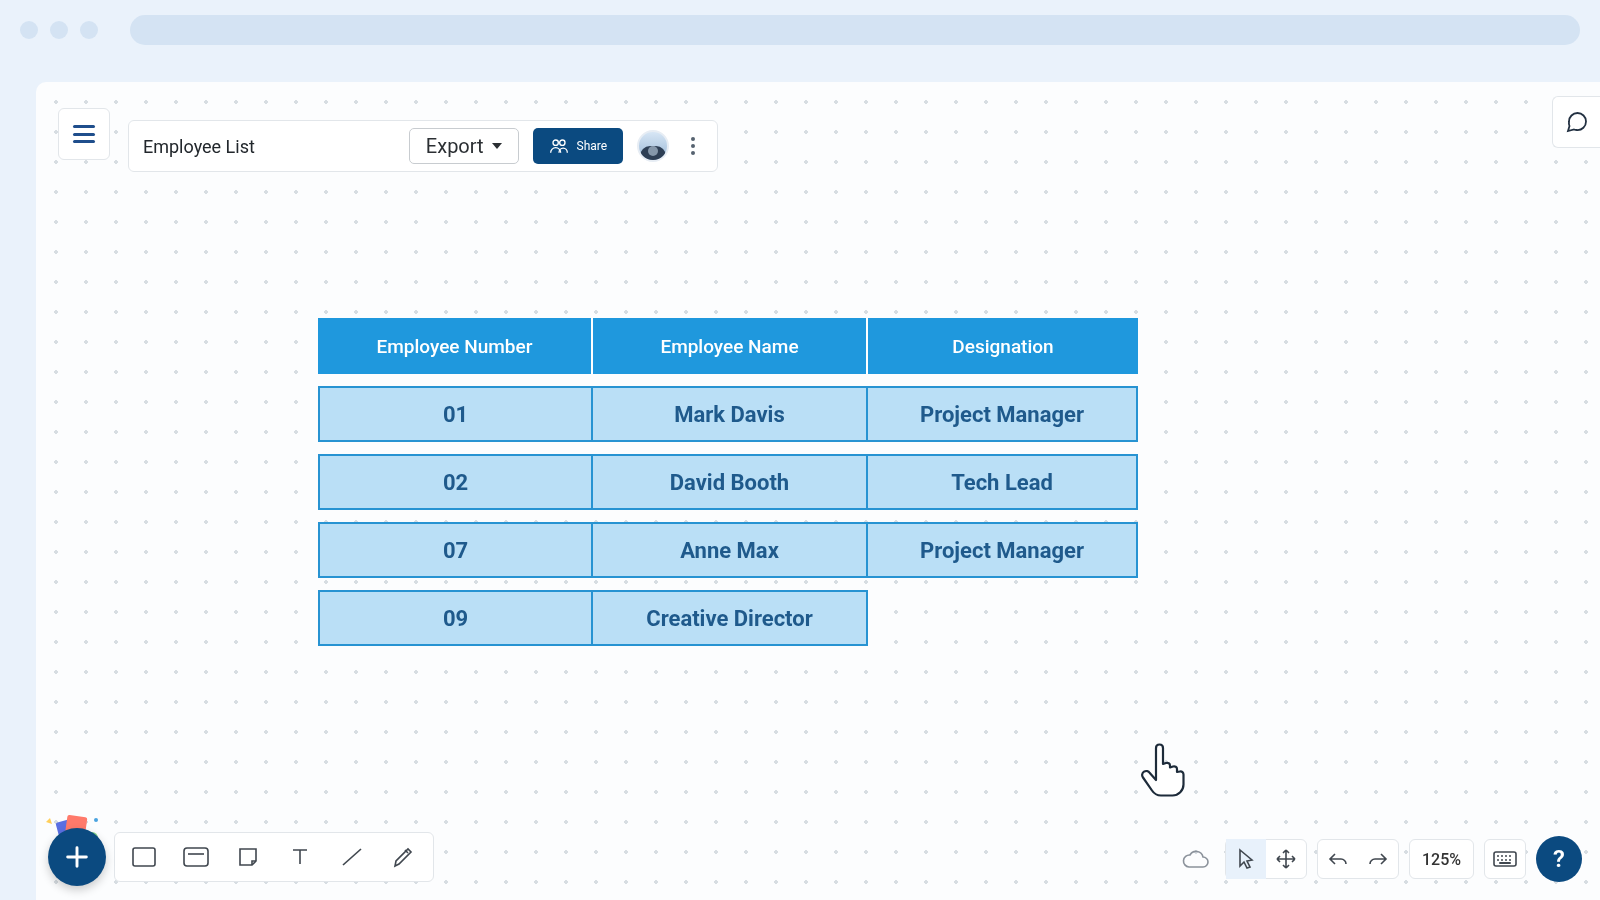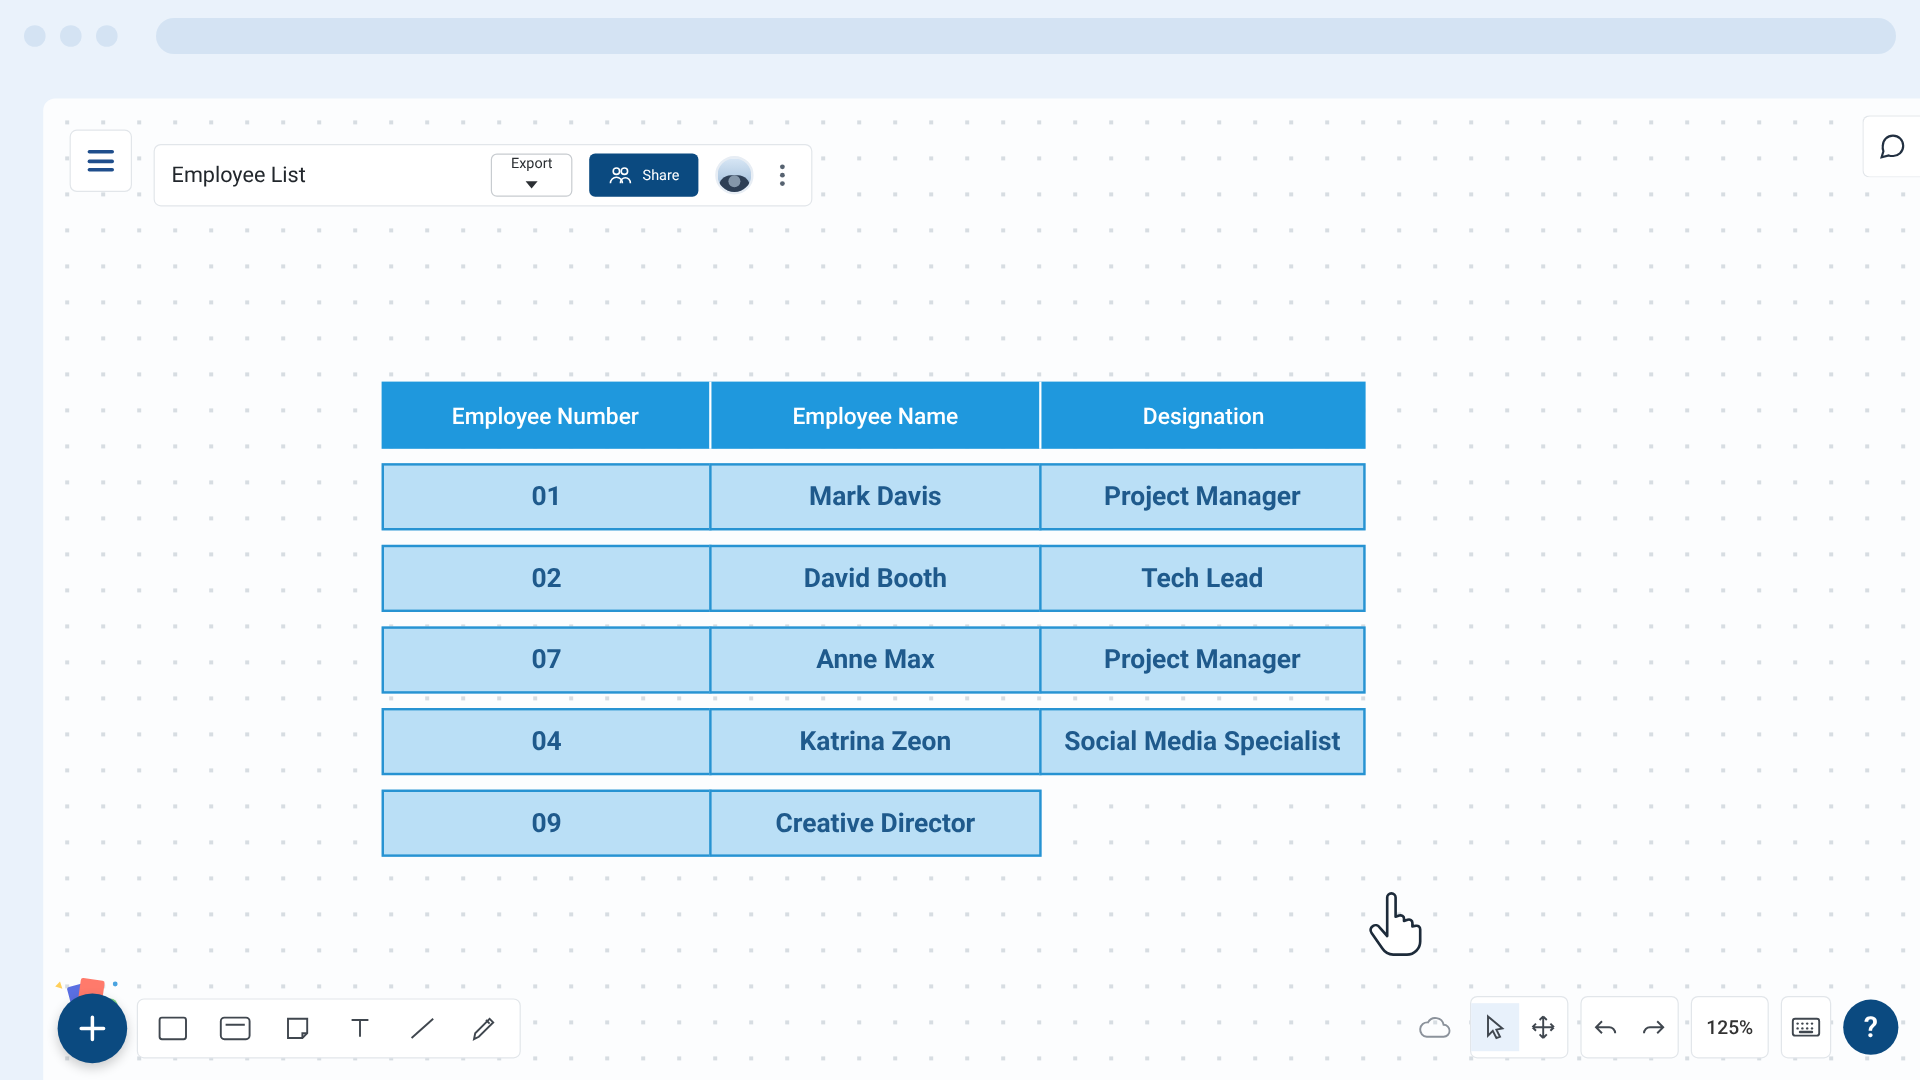--- a/index.html
+++ b/index.html
@@ -14,21 +14,21 @@
 .canvas-wrap { position: absolute; left: 36px; top: 82px; right: 0; bottom: 0; background: #fcfdfe; border-top-left-radius: 10px; overflow: hidden; }
 .dotgrid { position: absolute; inset: 0; background-image: radial-gradient(circle, #d7dde2 1.8px, transparent 1.8px); background-size: 30px 30px; background-position: 5px 5px; }
 
 
 .hdr { position: absolute; top: 14px; left: 22px; display: flex; gap: 18px; align-items: center; }
 .menu-pill { width: 52px; height: 52px; background: #fff; border: 1px solid #e2e6ea; border-radius: 6px; display: flex; align-items: center; justify-content: center; cursor: pointer; }
 .hamburger { width: 22px; height: 18px; display: flex; flex-direction: column; justify-content: space-between; }
 .hamburger span { display: block; height: 3px; background: #1f4e8c; border-radius: 2px; }
 .title-pill { height: 52px; background: #fff; border: 1px solid #e2e6ea; border-radius: 6px; display: flex; align-items: center; padding: 0 14px; gap: 14px; margin-top: 24px; }
 .doc-title { font-size: 18px; color: #22272c; font-weight: 400; margin-right: 140px; }
-.export-btn { height: 36px; padding: 0 16px; border: 1px solid #c8ccd0; border-radius: 5px; background: #fff; display: flex; align-items: center; gap: 8px; font-size: 12px; color: #2b2f33; cursor: pointer; flex-direction: column; }
+.export-btn { height: 36px; padding: 0 16px; border: 1px solid #c8ccd0; border-radius: 5px; background: #fff; display: flex; align-items: center; gap: 8px; font-size: 20px; color: #2b2f33; cursor: pointer; }
 .export-btn .caret { width: 0; height: 0; border-left: 5px solid transparent; border-right: 5px solid transparent; border-top: 6px solid #2b2f33; }
 .share-btn { height: 36px; padding: 0 16px; border: none; border-radius: 5px; background: #0b4a80; color: #fff; display: flex; align-items: center; gap: 8px; font-size: 12px; cursor: pointer; }
 .share-btn svg { width: 20px; height: 16px; }
 .avatar { width: 32px; height: 32px; border-radius: 50%; background: linear-gradient(#d7e6f5,#9bb9d6); border: 2px solid #e7edf4; overflow: hidden; position: relative; }
 .avatar::after { content: ""; position: absolute; left: 50%; top: 14px; width: 10px; height: 10px; background: #8597aa; border-radius: 50%; transform: translateX(-50%); }
 .avatar::before { content: ""; position: absolute; left: 50%; bottom: -6px; width: 26px; height: 20px; background: #2e3f55; border-radius: 10px 10px 0 0; transform: translateX(-50%); }
 .kebab { display: flex; flex-direction: column; gap: 3px; padding: 6px 8px; cursor: pointer; }
 .kebab span { width: 4px; height: 4px; background: #566270; border-radius: 50%; }
 
 
@@ -50,21 +50,21 @@
 
 
 .fab { position: absolute; left: 12px; bottom: 14px; width: 58px; height: 58px; border-radius: 50%; background: #0b4a80; color: #fff; display: flex; align-items: center; justify-content: center; font-size: 34px; cursor: pointer; box-shadow: 0 4px 10px rgba(0,0,0,0.2); z-index: 3; }
 .fab-deco { position: absolute; left: 8px; bottom: 56px; width: 58px; height: 30px; pointer-events:none; z-index:2; }
 .tool-tray { position: absolute; left: 78px; bottom: 18px; height: 50px; background: #fff; border: 1px solid #e2e6ea; border-radius: 6px; display: flex; align-items: center; padding: 0 10px; gap: 14px; }
 .tool-tray .tool { width: 38px; height: 38px; display: flex; align-items: center; justify-content: center; cursor: pointer; border-radius: 4px; }
 .tool svg { stroke: #40474f; fill: none; stroke-width: 1.6; }
 
 
 .br-tray { position: absolute; right: 18px; bottom: 18px; display: flex; align-items: center; gap: 10px; }
-.br-group { height: 52px; background: #fff; border: 1px solid #e2e6ea; border-radius: 6px; display: flex; align-items: center; }
+.br-group { height: 40px; background: #fff; border: 1px solid #e2e6ea; border-radius: 6px; display: flex; align-items: center; }
 .br-btn { width: 40px; height: 40px; display: flex; align-items: center; justify-content: center; cursor: pointer; }
 .br-btn.active { background: #e8f1fb; }
 .br-btn svg { stroke: #40474f; fill: none; stroke-width: 1.6; }
 .zoom-label { padding: 0 12px; font-size: 16px; color: #333; font-weight: 500; }
 .help-fab { width: 46px; height: 46px; border-radius: 50%; background: #0b4a80; color: #fff; display: flex; align-items: center; justify-content: center; font-size: 24px; font-weight: 600; cursor: pointer; }
 .cloud-icon { width: 40px; height: 40px; display:flex; align-items:center; justify-content:center; }
 .cloud-icon svg { stroke:#8b929b; fill:none; stroke-width:1.6; }
 </style>
 </head>
 <body>
@@ -132,25 +132,20 @@
       <div>02</div>
       <div>David Booth</div>
       <div>Tech Lead</div>
     </div>
     <div class="emp-row">
       <div>07</div>
       <div>Anne Max</div>
       <div>Project Manager</div>
     </div>
     <div class="emp-row">
-      <div>04</div>
-      <div>Katrina Zeon</div>
-      <div>Social Media Specialist</div>
-    </div>
-    <div class="emp-row">
       <div>09</div>
       <div>Creative Director</div>
     </div>
   </div>
 
   <div class="hand-cursor">
     <svg viewBox="0 0 48 56">
       <path d="M18 6c0-2 1.5-3.5 3.5-3.5S25 4 25 6v16l3-1c2-0.7 4 0.5 4 2.5v2l3-1c2-0.7 4 0.5 4 2.5v3l3-0.5c2-0.3 3.5 1 3.5 3v10c0 6-5 11-11 11H23c-4 0-7-2-9-5l-9-13c-1.5-2-1-4.5 1-5.8s4.5-0.7 5.8 1.3L18 38V6z" fill="#fff" stroke="#1d2b3a" stroke-width="2.2" stroke-linejoin="round"></path>
     </svg>
   </div>

